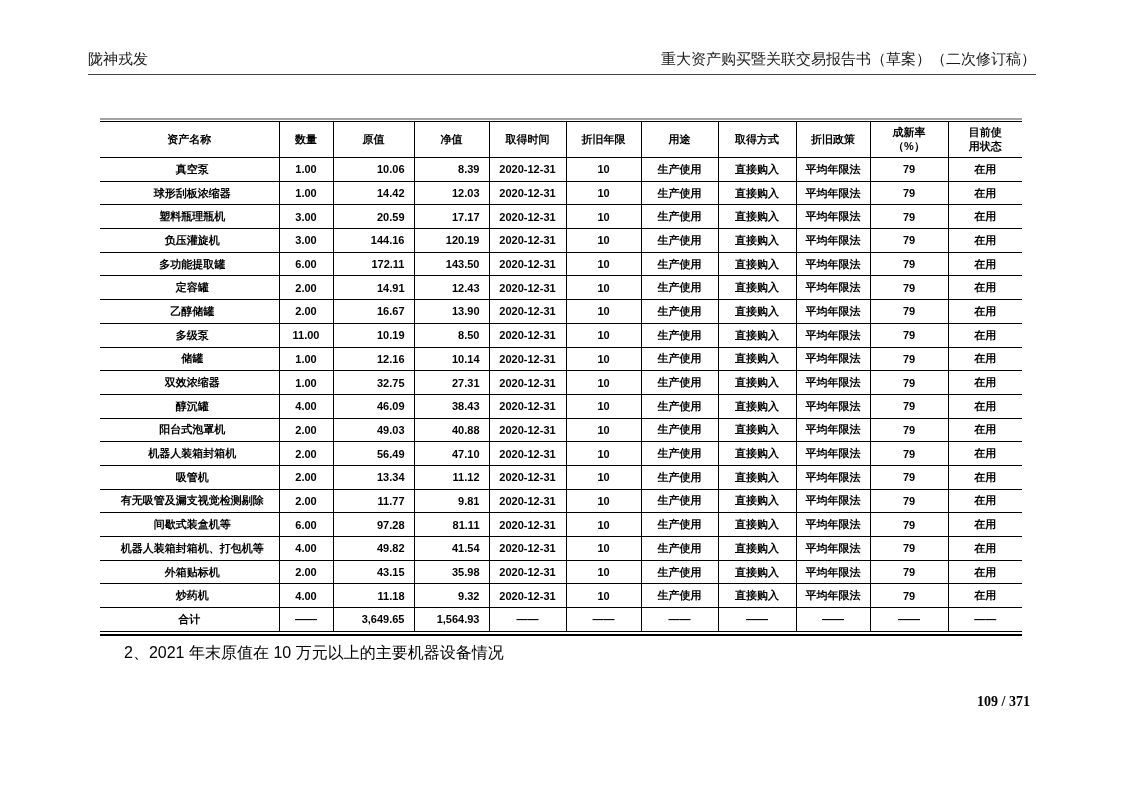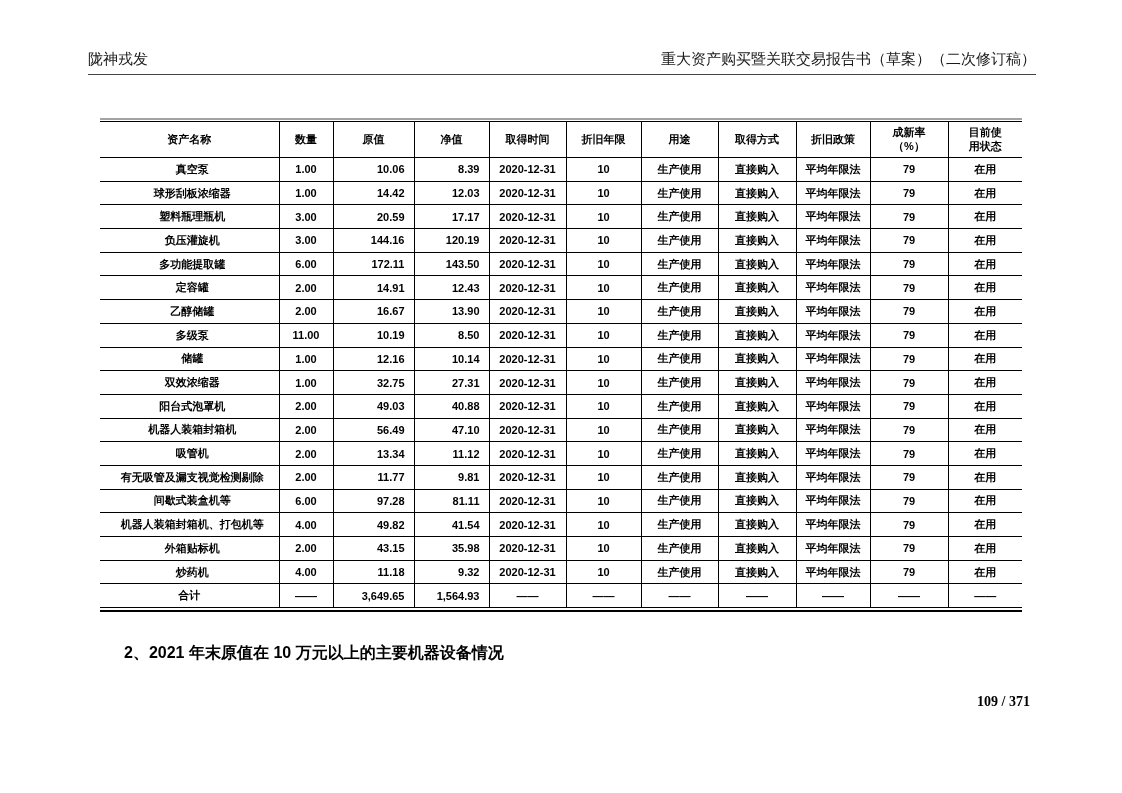--- a/index.html
+++ b/index.html
@@ -79,21 +79,21 @@
   tbody td:nth-child(3), tbody td:nth-child(4),
   tfoot td:nth-child(3), tfoot td:nth-child(4) { text-align: right; padding-right: 9px; }
   tfoot td { border-bottom: none; }
   tfoot td:nth-child(1) { text-align: center; }
 
   
   .section-heading {
     position: absolute;
     left: 124px; top: 643px;
     font-size: 16px;
-    font-weight: bold;
+    font-weight: normal;
     color: #000;
   }
 
   
   .page-number {
     position: absolute;
     left: 880px; top: 694px;
     width: 150px;
     text-align: right;
     font-family: Liberation Serif, serif;
@@ -266,20 +266,33 @@
     <td>27.31</td>
     <td>2020-12-31</td>
     <td>10</td>
     <td>生产使用</td>
     <td>直接购入</td>
     <td>平均年限法</td>
     <td>79</td>
     <td>在用</td>
   </tr>
         <tr>
+    <td>醇沉罐</td>
+    <td>4.00</td>
+    <td>46.09</td>
+    <td>38.43</td>
+    <td>2020-12-31</td>
+    <td>10</td>
+    <td>生产使用</td>
+    <td>直接购入</td>
+    <td>平均年限法</td>
+    <td>79</td>
+    <td>在用</td>
+  </tr>
+        <tr>
     <td>阳台式泡罩机</td>
     <td>2.00</td>
     <td>49.03</td>
     <td>40.88</td>
     <td>2020-12-31</td>
     <td>10</td>
     <td>生产使用</td>
     <td>直接购入</td>
     <td>平均年限法</td>
     <td>79</td>

